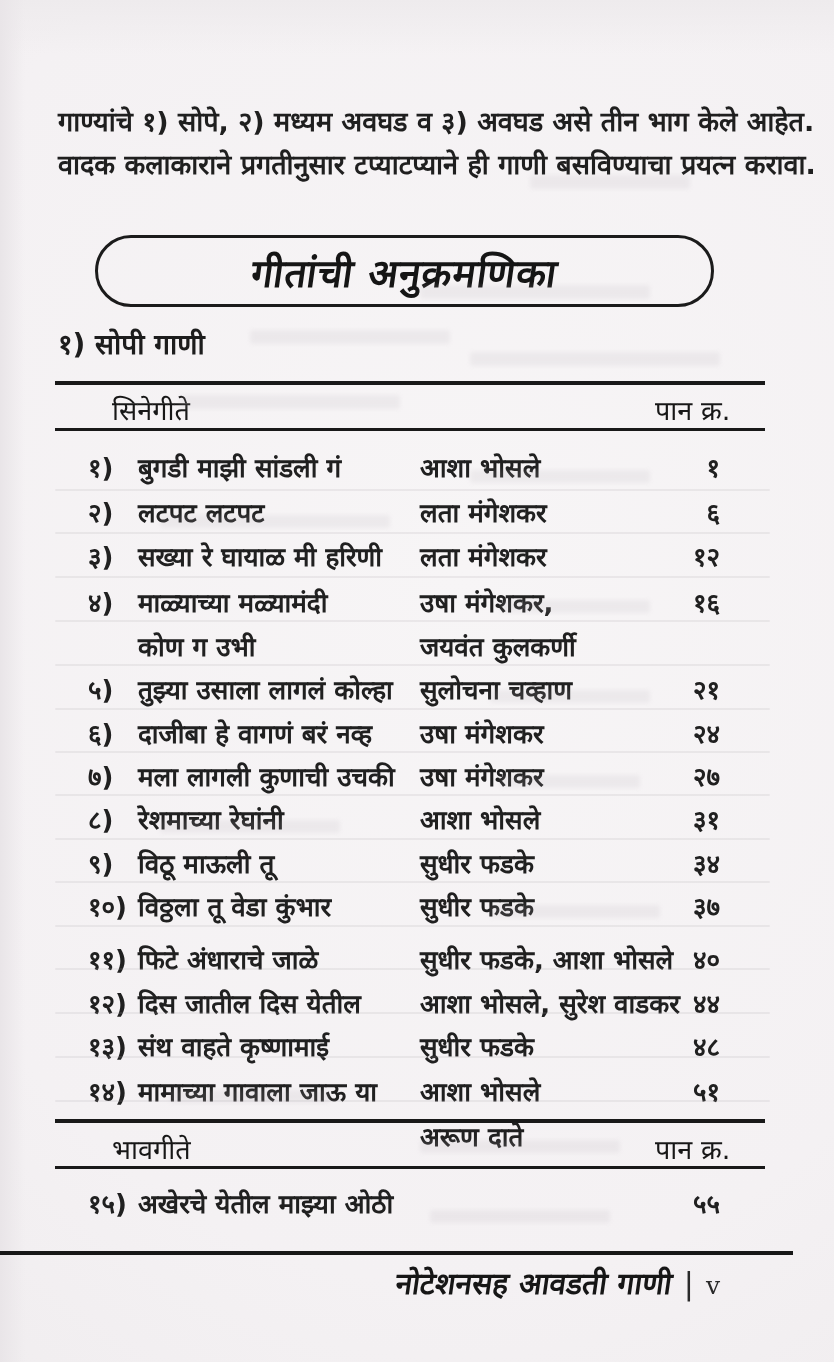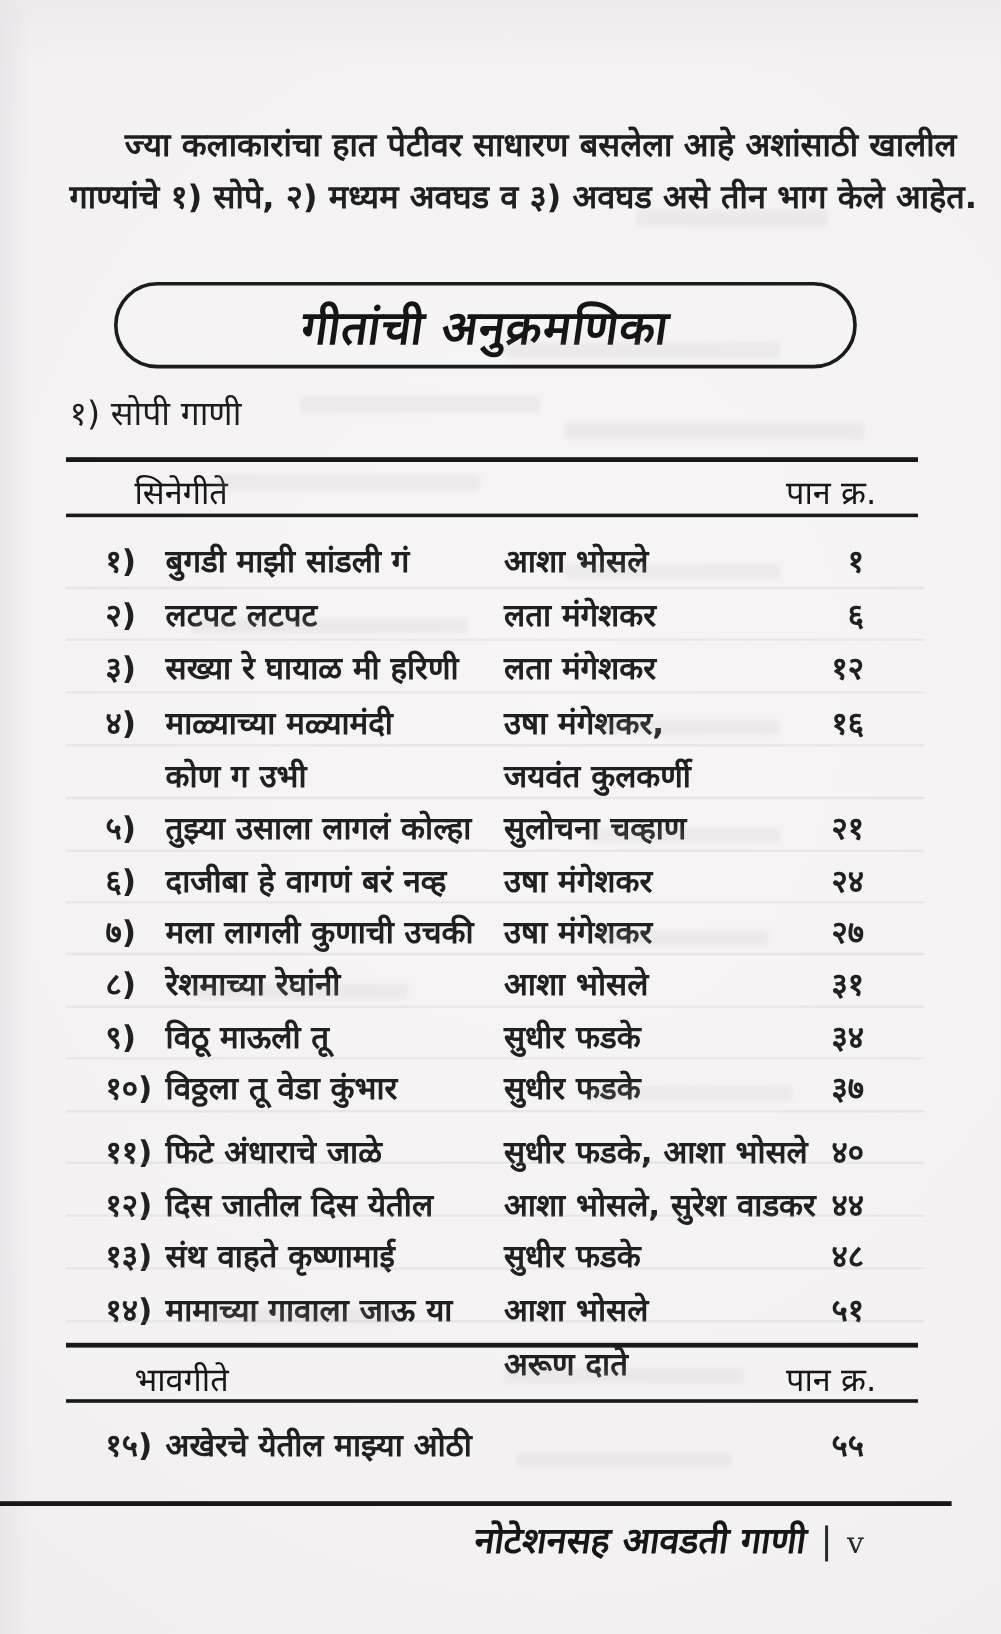--- a/index.html
+++ b/index.html
@@ -30,21 +30,21 @@
     display:flex;align-items:center;justify-content:center;
     background:transparent;
   }
   .title-text{
     font-size:39px;font-weight:800;letter-spacing:1px;
     transform:skewX(-8deg);color:#151515;
   }
   
   .section-heading{
     position:absolute;left:58px;top:324px;
-    font-size:28px;font-weight:400;color:#1d1d1d;
+    font-size:28px;font-weight:700;color:#1d1d1d;
   }
   
   .rule{position:absolute;left:55px;width:710px;background:#191919;}
   .rule.thick{height:4px;}
   .rule.thin{height:3px;}
   .thead-cell{position:absolute;font-size:27px;font-weight:400;color:#171717;white-space:nowrap;}
   .trow-cell{position:absolute;font-size:26px;font-weight:700;color:#202020;white-space:nowrap;}
   .cell-no{left:88px;}
   .cell-song{left:138px;}
   .cell-singer{left:420px;text-align:center;}
@@ -69,22 +69,22 @@
     position:absolute;background:#b3abb4;opacity:.14;
     filter:blur(2px);border-radius:3px;
   }
 </style>
 </head>
 <body>
 
 <div class="page">
 
   <div class="intro">
-    <div class="intro-line first">ज्या कलाकारांचा हात पेटीवर साधारण बसलेला आहे अशांसाठी खालील</div>
     <div class="intro-line">गाण्यांचे १) सोपे, २) मध्यम अवघड व ३) अवघड असे तीन भाग केले आहेत.</div>
+    <div class="intro-line">वादक कलाकाराने प्रगतीनुसार टप्याटप्याने ही गाणी बसविण्याचा प्रयत्न करावा.</div>
   </div>
 
   <div class="title-box">
     <span class="title-text">गीतांची अनुक्रमणिका</span>
   </div>
 
   <div class="section-heading">१) सोपी गाणी</div>
 
   <div class="rule thick" style="top:381px"></div>
   <span class="thead-cell" style="left:112px;top:391px">सिनेगीते</span>

